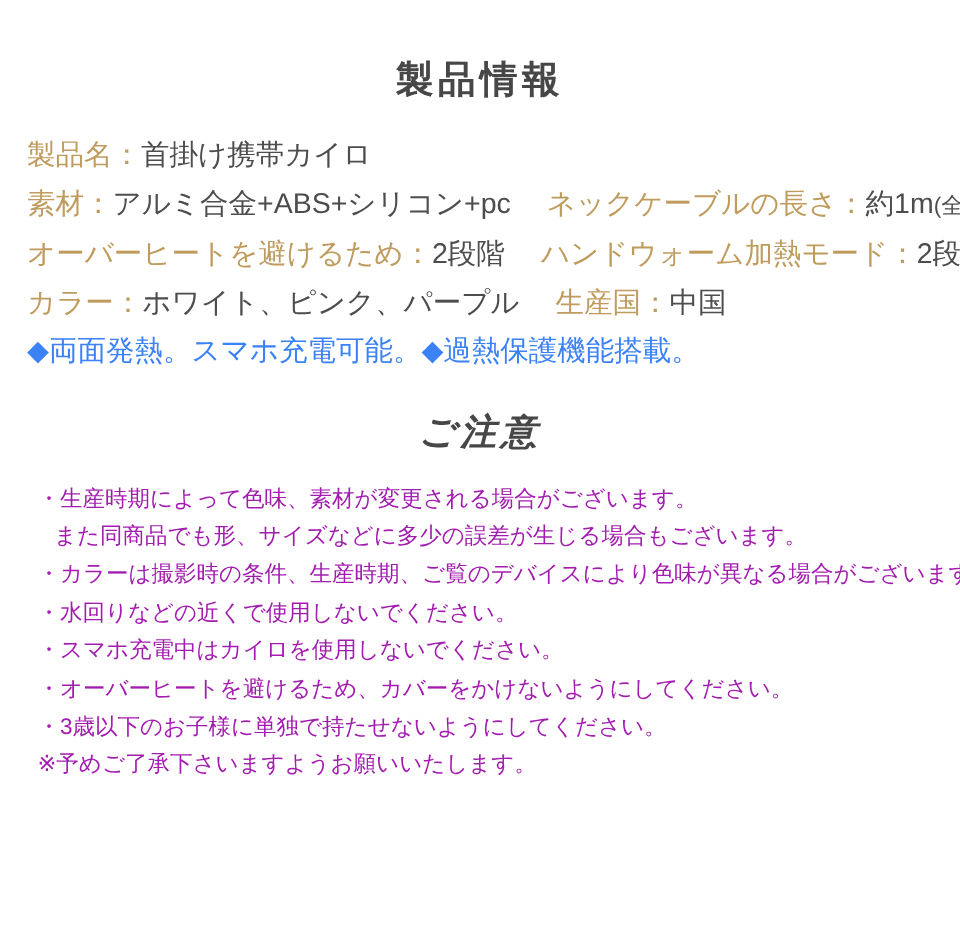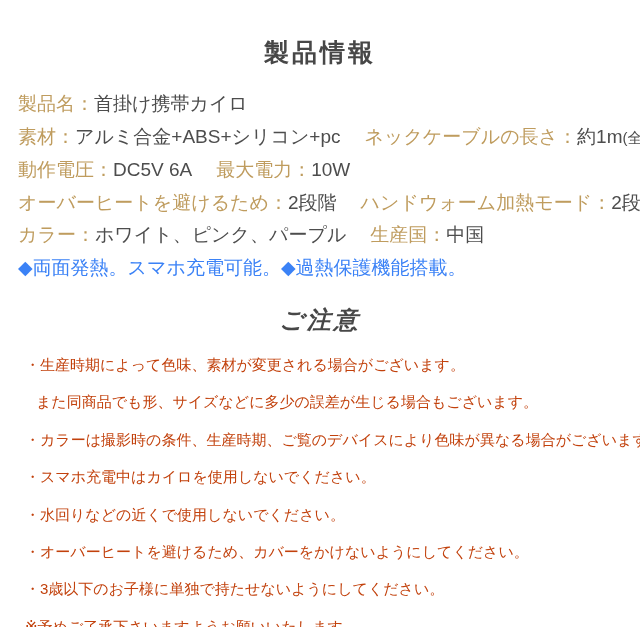--- a/index.html
+++ b/index.html
@@ -53,49 +53,47 @@
   }
 
   .notes{
     margin-top:16px;
     padding-left:25px;
     padding-right:2px;
   }
   .note-line{
     font-size:15px;
     line-height:25.4px;
-    color:#c2410c;
+    color:#a21caf;
     white-space:nowrap;
-    margin-top:12px;
   }
   .note-line.indent{padding-left:11px;}
 </style>
 </head>
 <body>
 
 <div class="page">
 
   <h1 class="section-title">製品情報</h1>
 
   <div class="specs" id="specs">
       <div class="spec-row"><span class="spec-label">製品名</span><span class="spec-sep">：</span><span class="spec-value">首掛け携帯カイロ</span></div>
       <div class="spec-row"><span class="spec-label">素材</span><span class="spec-sep">：</span><span class="spec-value">アルミ合金+ABS+シリコン+pc</span><span class="spec-gap"></span><span class="spec-label">ネックケーブルの長さ</span><span class="spec-sep">：</span><span class="spec-value">約1m</span><span class="spec-value spec-small">(全長)</span></div>
-      <div class="spec-row"><span class="spec-label">動作電圧</span><span class="spec-sep">：</span><span class="spec-value">DC5V 6A</span><span class="spec-gap"></span><span class="spec-label">最大電力</span><span class="spec-sep">：</span><span class="spec-value">10W</span></div>
       <div class="spec-row"><span class="spec-label">オーバーヒートを避けるため</span><span class="spec-sep">：</span><span class="spec-value">2段階</span><span class="spec-gap"></span><span class="spec-label">ハンドウォーム加熱モード</span><span class="spec-sep">：</span><span class="spec-value">2段階</span></div>
       <div class="spec-row"><span class="spec-label">カラー</span><span class="spec-sep">：</span><span class="spec-value">ホワイト、ピンク、パープル</span><span class="spec-gap"></span><span class="spec-label">生産国</span><span class="spec-sep">：</span><span class="spec-value">中国</span></div>
     </div>
 
   <div class="features-line">◆両面発熱。スマホ充電可能。◆過熱保護機能搭載。</div>
 
   <h1 class="section-title notice-title">ご注意</h1>
 
   <div class="notes" id="notes">
       <div class="note-line">・生産時期によって色味、素材が変更される場合がございます。</div>
       <div class="note-line indent">また同商品でも形、サイズなどに多少の誤差が生じる場合もございます。</div>
       <div class="note-line">・カラーは撮影時の条件、生産時期、ご覧のデバイスにより色味が異なる場合がございます。</div>
+      <div class="note-line">・水回りなどの近くで使用しないでください。</div>
       <div class="note-line">・スマホ充電中はカイロを使用しないでください。</div>
-      <div class="note-line">・水回りなどの近くで使用しないでください。</div>
       <div class="note-line">・オーバーヒートを避けるため、カバーをかけないようにしてください。</div>
       <div class="note-line">・3歳以下のお子様に単独で持たせないようにしてください。</div>
       <div class="note-line">※予めご了承下さいますようお願いいたします。</div>
     </div>
 
 </div>
 
 </body></html>

